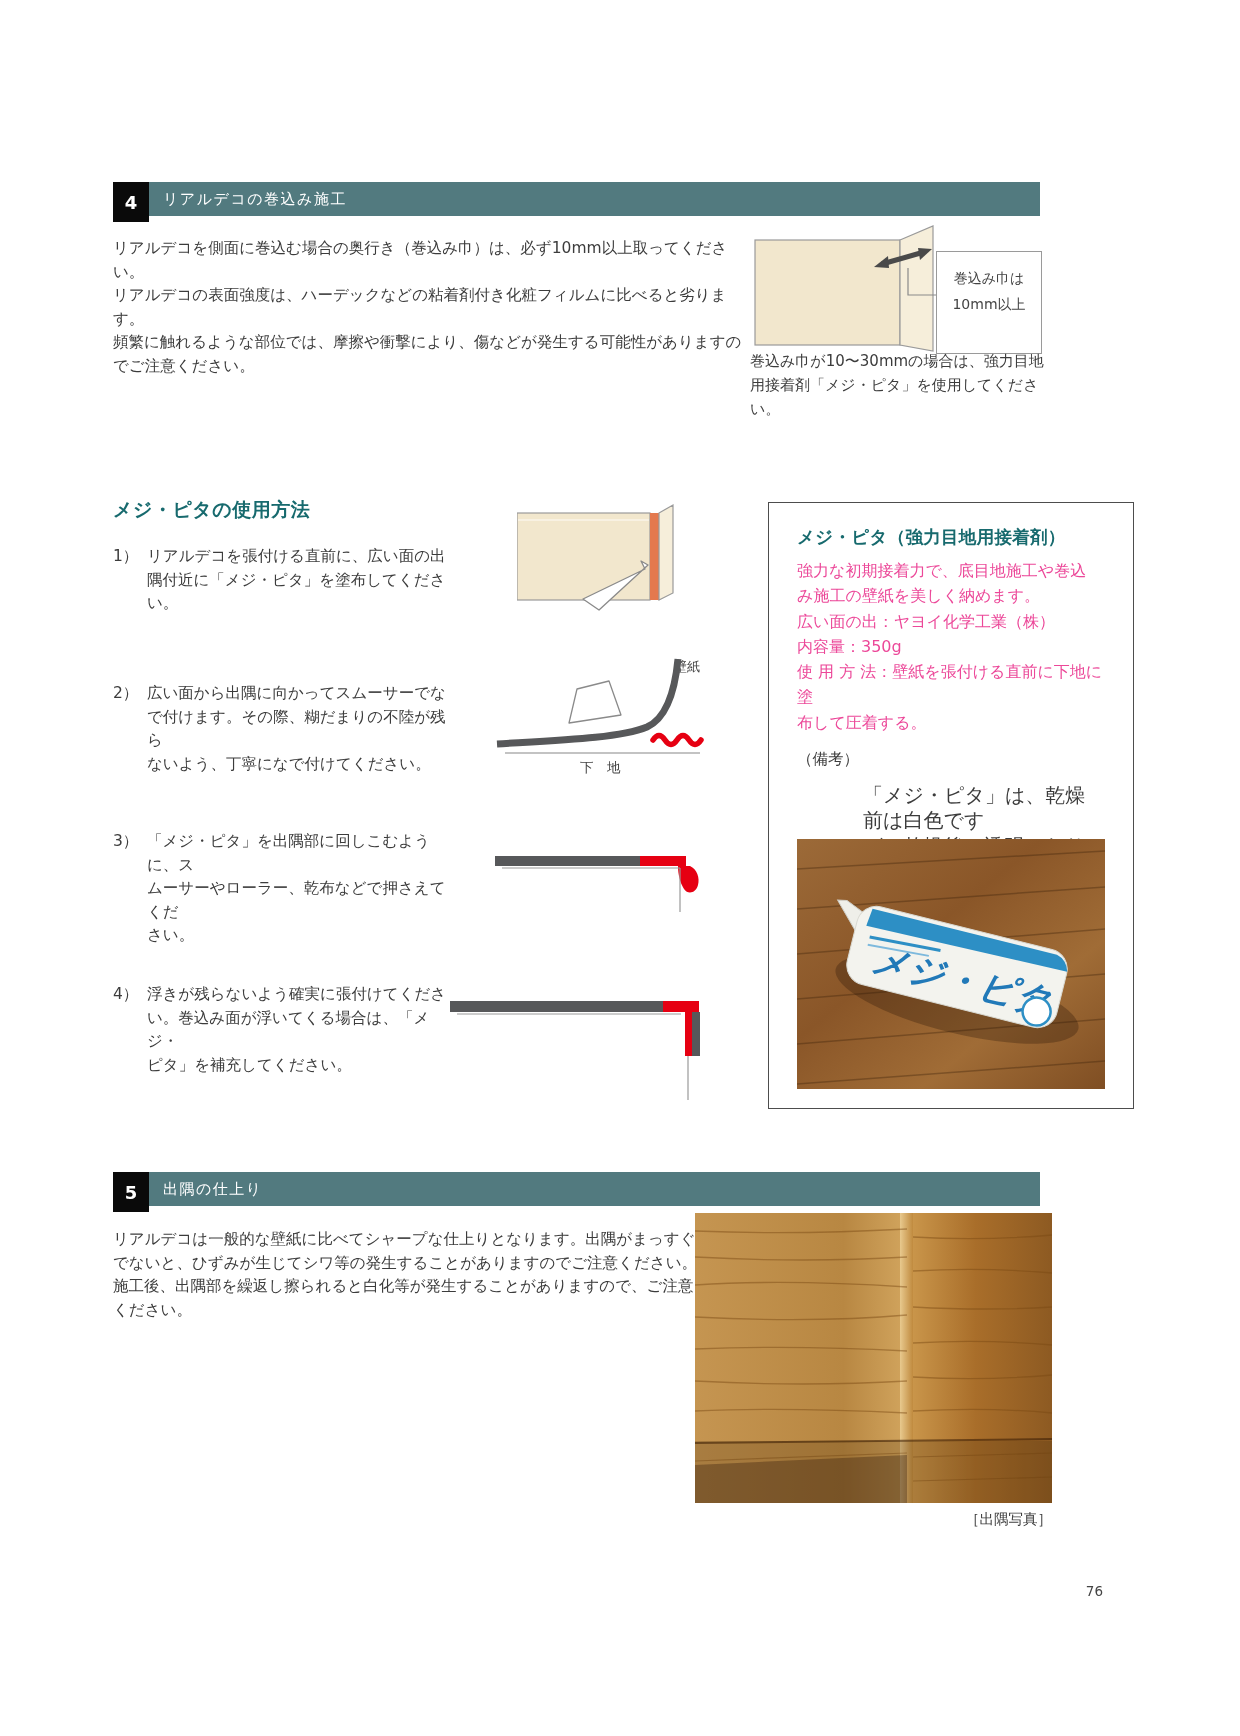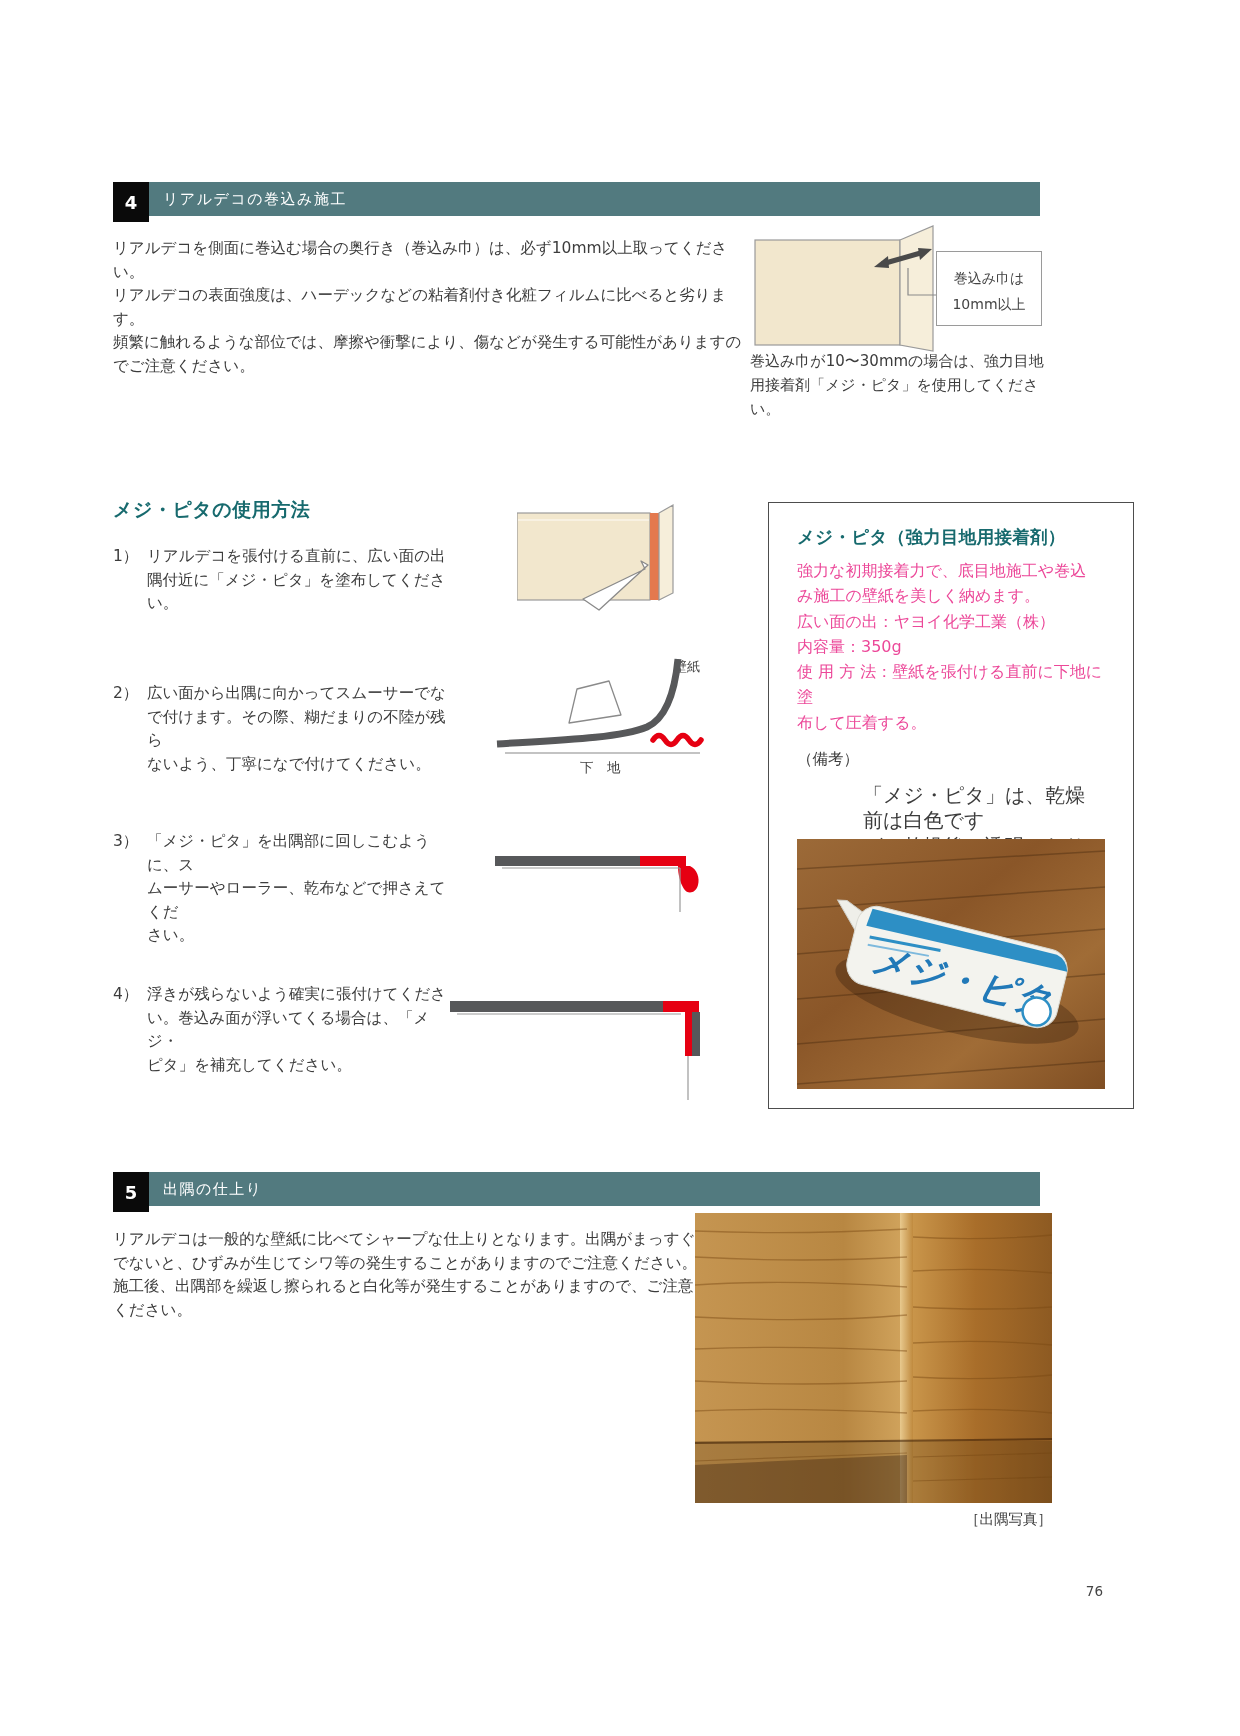--- a/index.html
+++ b/index.html
@@ -14,21 +14,21 @@
   .sec-bar{height:34px;background:var(--teal,#527a7f);color:#fff;font-size:15px;line-height:34px;
            padding-left:14px;flex:1;letter-spacing:1.5px;}
   
   .body-text{font-size:15.5px;line-height:23.5px;color:#3c3c3c;}
   .sub-heading{font-size:19px;font-weight:bold;color:var(--teal_dark,#176a6e);letter-spacing:.5px;}
   .step{display:flex;}
   .step-num{width:34px;font-size:15.5px;line-height:23.5px;}
   .step-text{width:308px;font-size:15.5px;line-height:23.5px;}
   .diagram-caption{font-size:15px;line-height:24px;color:#3c3c3c;}
   
-  .label-box{width:106px;height:75px;background:#fff;border:1px solid #9a9a9a;
+  .label-box{width:106px;height:103px;background:#fff;border:1px solid #9a9a9a;
              font-size:14px;line-height:26px;text-align:center;padding-top:13px;box-sizing:border-box;color:#444;}
   
   .product-box{width:366px;height:607px;border:1px solid #4d4d4d;box-sizing:border-box;
                padding:22px 28px 0 28px;background:#fff;}
   .pb-heading{font-size:17.5px;font-weight:bold;color:var(--teal_dark,#176a6e);margin-bottom:9px;letter-spacing:.3px;}
   .pb-text{font-size:16px;line-height:25.3px;color:#ec4899;}
   .note-row{display:flex;margin-top:12px;}
   .note-label{width:66px;flex:none;font-size:15.5px;line-height:25.3px;}
   .note-text{font-size:20px;line-height:25.3px;margin-top:36px;}
   .photo-caption{font-size:14.5px;color:#3c3c3c;text-align:right;}

